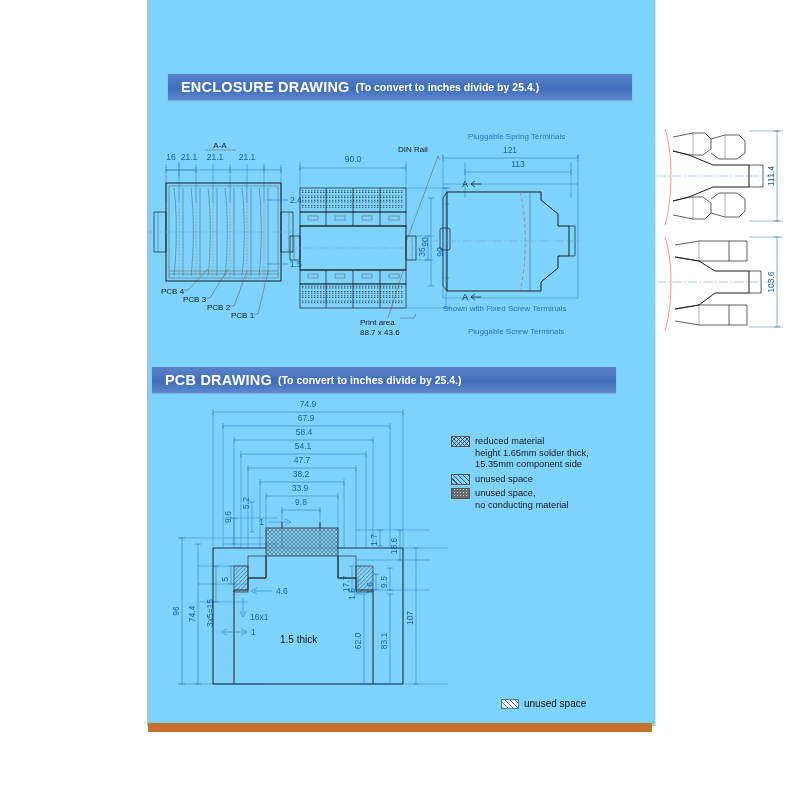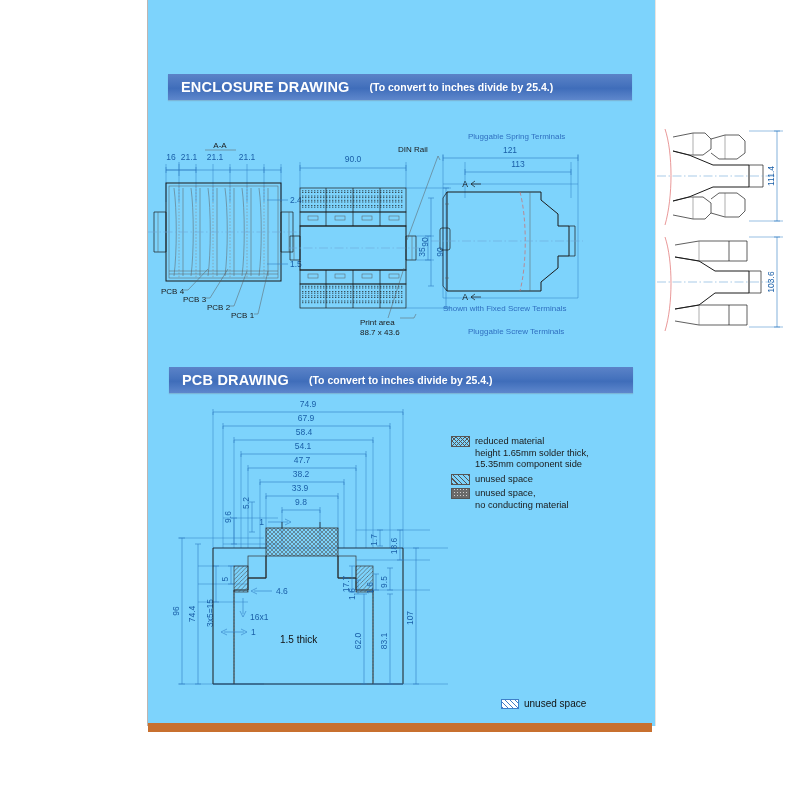--- a/index.html
+++ b/index.html
@@ -8,21 +8,21 @@
   .page{position:absolute;left:147px;top:0;width:507px;height:726px;
         border-left:1.5px solid #bdb6b2;border-right:1.5px solid #e8e4e1;background:#7dd3fc;}
   .orange-bar{position:absolute;left:148px;top:723px;width:504px;height:9px;background:#c8702f;}
 
   
   .sec-bar{position:absolute;height:26px;
            background:linear-gradient(to bottom,#5b83c8 0%,#4572bd 45%,#3f6dba 55%,#5e87cc 100%);
            color:#fff;display:flex;align-items:center;padding-left:13px;box-sizing:border-box;
            box-shadow:0 1px 1px rgba(120,130,150,.35);}
   .sec-bar .t1{font-size:14.5px;font-weight:bold;letter-spacing:.2px;}
-  .sec-bar .t2{font-size:10.5px;font-weight:bold;margin-left:20px;padding-bottom:1px;}
+  .sec-bar .t2{font-size:10.5px;font-weight:bold;margin-left:6px;padding-bottom:1px;}
 
   .dwg{position:absolute;}
   svg{display:block;overflow:visible;}
   text{font-family:"Liberation Sans",sans-serif;}
 
   .lbl{font-size:8px;fill:#1a1a1a;}
   .dim{font-size:8.5px;fill:#1a5fa8;}
   .dimk{font-size:8.5px;fill:#111;}
   .blue-lbl{font-size:8px;fill:#2f6fc0;}
   .big{font-size:10px;fill:#111;}
@@ -268,21 +268,21 @@
     <path class="ln" d="M22 86 L46 90 L76 90 L76 70 L46 70 L22 74"></path>
     <path class="ln" d="M76 90 L94 90 L94 70 L76 70"></path>
     <path class="thin" d="M46 6 L46 26 M46 90 L46 70"></path>
     <path class="center" d="M4 47 L124 47"></path>
     <path class="extline" d="M96 2 L130 2 M96 92 L130 92"></path>
     <path class="dimline" d="M124 2 L124 92 M121 2 L127 2 M121 92 L127 92"></path>
     <text class="dim" x="121" y="47" transform="rotate(-90,121,47)" text-anchor="middle">103.6</text>
   </svg>
   </div>
 
-  <div class="sec-bar" style="left:21px;top:367px;width:464px;">
+  <div class="sec-bar" style="left:4px;top:367px;width:464px;">
     <span class="t1">PCB DRAWING</span>
     <span class="t2">(To convert to inches divide by 25.4.)</span>
   </div>
 
   <div class="dwg" style="left:20px;top:398px;">
   <svg width="300" height="310" viewBox="0 0 300 310">
 
     <g>
       <path class="extline" d="M45 14 L45 150 M235 14 L235 150"></path>
       <path class="dimline" d="M45 14 L235 14 M45 11 L45 17 M235 11 L235 17"></path>

